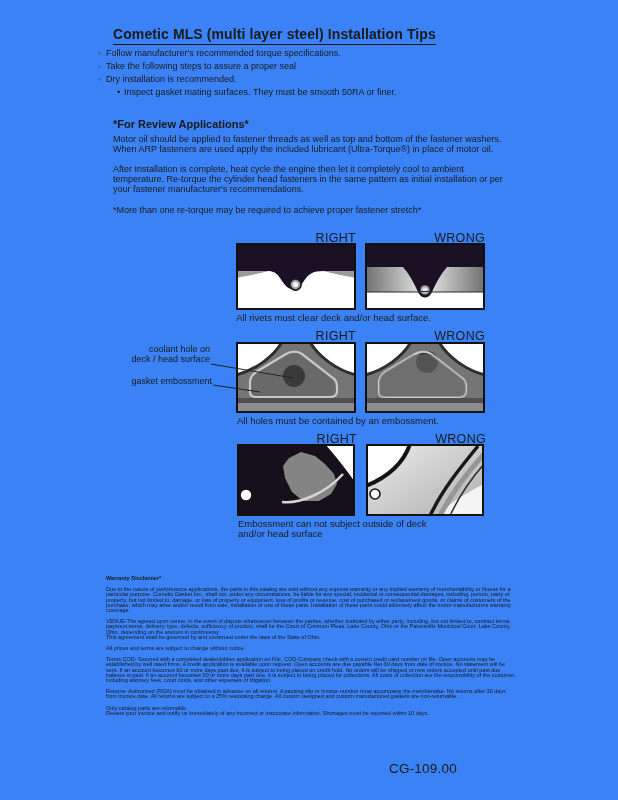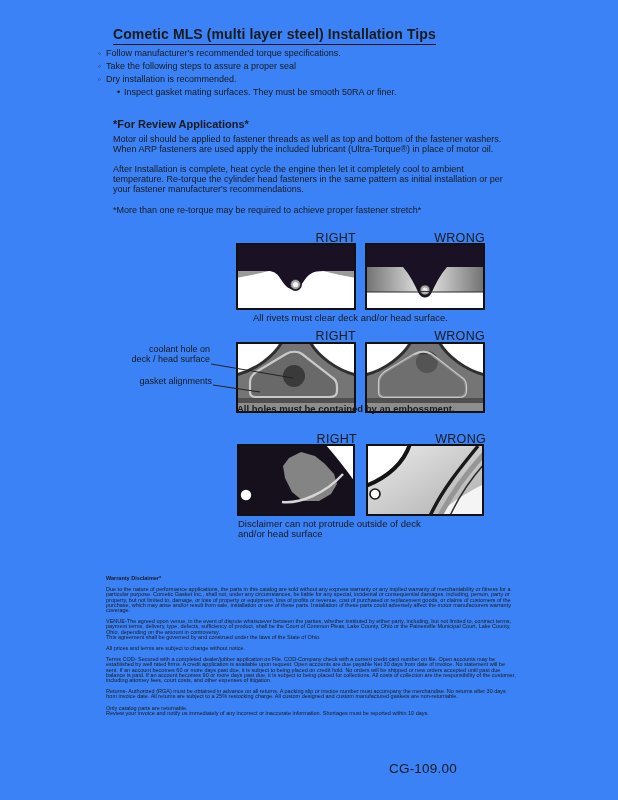--- a/index.html
+++ b/index.html
@@ -20,22 +20,22 @@
   .tip-sub{padding-left:19px;}
   .tip-sub .mark{width:7px;font-size:9px;}
   
   .diesel-head{left:113px;top:118px;font-size:11px;font-weight:bold;}
   .para{left:113px;width:398px;font-size:9px;line-height:10px;}
   .p1{top:134px;} .p2{top:164px;} .p3{top:205px;}
   
   .dg-head{width:120px;text-align:right;font-size:12.5px;letter-spacing:.3px;}
   .panel{border:0;display:block;}
   .caption{font-size:9.5px;line-height:9.5px;}
-  .r1-head{top:231px;} .r1-pan{top:243px;} .r1-cap{left:253px;top:313px;}
-  .r2-head{top:329px;} .r2-pan{top:342px;} .r2-cap{left:237px;top:404px;font-weight:bold;}
+  .r1-head{top:231px;} .r1-pan{top:243px;} .r1-cap{left:236px;top:313px;}
+  .r2-head{top:329px;} .r2-pan{top:342px;} .r2-cap{left:237px;top:416px;}
   .r3-head{top:432px;} .r3-pan{top:444px;} .r3-cap{left:238px;top:519px;line-height:9.5px;}
   .colL{left:236px;} .colR{left:365px;}
   .col3L{left:237px;} .col3R{left:366px;}
   .ann{font-size:9px;line-height:10px;text-align:right;}
   .ann1{right:408px;top:344px;}
   .ann2{right:406px;top:376px;}
   .leader{left:205px;top:340px;}
   
   .disc{left:106px;top:576px;width:410px;font-size:5.5px;line-height:5.2px;}
   .disc p{margin:0;}
@@ -102,21 +102,21 @@
 
   <div class="abs caption r1-cap">All rivets must clear deck and/or head surface.</div>
 
   <div class="abs dg-head r2-head colL">RIGHT</div>
   <div class="abs dg-head r2-head colR">WRONG</div>
 
   <div class="abs ann ann1">
     <div>coolant hole on</div>
     <div>deck / head surface</div>
   </div>
-  <div class="abs ann ann2">gasket alignments</div>
+  <div class="abs ann ann2">gasket embossment</div>
 
   <svg class="abs panel r2-pan colL" width="120" height="71" viewBox="0 0 120 71">
     <rect x="0" y="0" width="120" height="71" fill="#757575"></rect>
     <rect x="0" y="56" width="120" height="5" fill="#4f4f4f"></rect>
     <rect x="0" y="61" width="120" height="10" fill="#8d8d8d"></rect>
     <path d="M0 0 H46 C38 14 20 28 0 33 Z" fill="#ffffff"></path>
     <path d="M46 0 C38 14 20 28 0 33" fill="none" stroke="#2f2f2f" stroke-width="3"></path>
     <path d="M120 0 H74 C82 14 100 28 120 33 Z" fill="#ffffff"></path>
     <path d="M74 0 C82 14 100 28 120 33" fill="none" stroke="#2f2f2f" stroke-width="3"></path>
     <path d="M14 50 L14 40 C14 36 16 33 20 30 L50 12 C55 9 62 9 66 12 L97 36 C100 38 101 41 101 45 L101 49 C101 53 98 55 94 55 L20 55 C16 55 14 53 14 50 Z" fill="#696969" stroke="#c9c9c9" stroke-width="2.2"></path>
@@ -169,21 +169,21 @@
     <path d="M44 0 C38 18 24 32 0 42" fill="none" stroke="#141414" stroke-width="4"></path>
     <path d="M118 40 C98 50 82 60 72 72 H118 Z" fill="#f4f4f4"></path>
     <path d="M112 2 C94 24 76 46 64 72" fill="none" stroke="#191919" stroke-width="3.5"></path>
     <path d="M118 10 C100 30 84 52 74 72" fill="none" stroke="#969696" stroke-width="5"></path>
     <path d="M118 20 C104 36 92 54 84 72" fill="none" stroke="#2e2e2e" stroke-width="1.5"></path>
     <circle cx="9" cy="50" r="5" fill="#ffffff" stroke="#161616" stroke-width="1.6"></circle>
     <rect x="1" y="1" width="116" height="70" fill="none" stroke="#111" stroke-width="2"></rect>
   </svg>
 
   <div class="abs caption r3-cap">
-    <div>Disclaimer can not protrude outside of deck</div>
+    <div>Embossment can not subject outside of deck</div>
     <div>and/or head surface</div>
   </div>
 
   <div class="abs disc">
     <p class="head">Warranty Disclaimer*</p>
     <p class="gap">Due to the nature of performance applications, the parts in this catalog are sold without any express warranty or any implied warranty of merchantability or fitness for a particular purpose.  Cometic Gasket Inc., shall not, under any circumstances, be liable for any special, incidental or consequential damages, including, person, party or property, but not limited to, damage, or loss of property or equipment, loss of profits or revenue, cost of purchased or replacement goods, or claims of customers of the purchase, which may arise and/or result from sale, installation or use of these parts.  Installation of these parts could adversely affect the motor manufacturers warranty coverage.</p>
     <p>VENUE-The agreed upon venue, in the event of dispute whatsoever between the parties, whether instituted by either party, including, but not limited to, contract terms, payment terms, delivery, type, defects, sufficiency of product, shall be the Court of Common Pleas, Lake County, Ohio or the Painesville Municipal Court, Lake County, Ohio, depending on the amount in controversy.</p>
     <p class="gap">This agreement shall be governed by and construed under the laws of the State of Ohio.</p>
     <p class="gap">All prices and terms are subject to change without notice.</p>
     <p class="gap">Terms COD- Secured with a completed dealer/jobber application on File, COD-Company check with a current credit card number on file.  Open accounts may be established by well rated firms.  A credit application is available upon request.  Open accounts are due payable Net 30 days from date of invoice.  No statement will be sent.  If an account becomes 60 or more days past due, it is subject to being placed on credit hold.  No orders will be shipped or new orders accepted until past due balance is paid.  If an account becomes 90 or more days past due, it is subject to being placed for collections.  All costs of collection are the responsibility of the customer, including attorney fees, court costs, and other expenses of litigation.</p>

